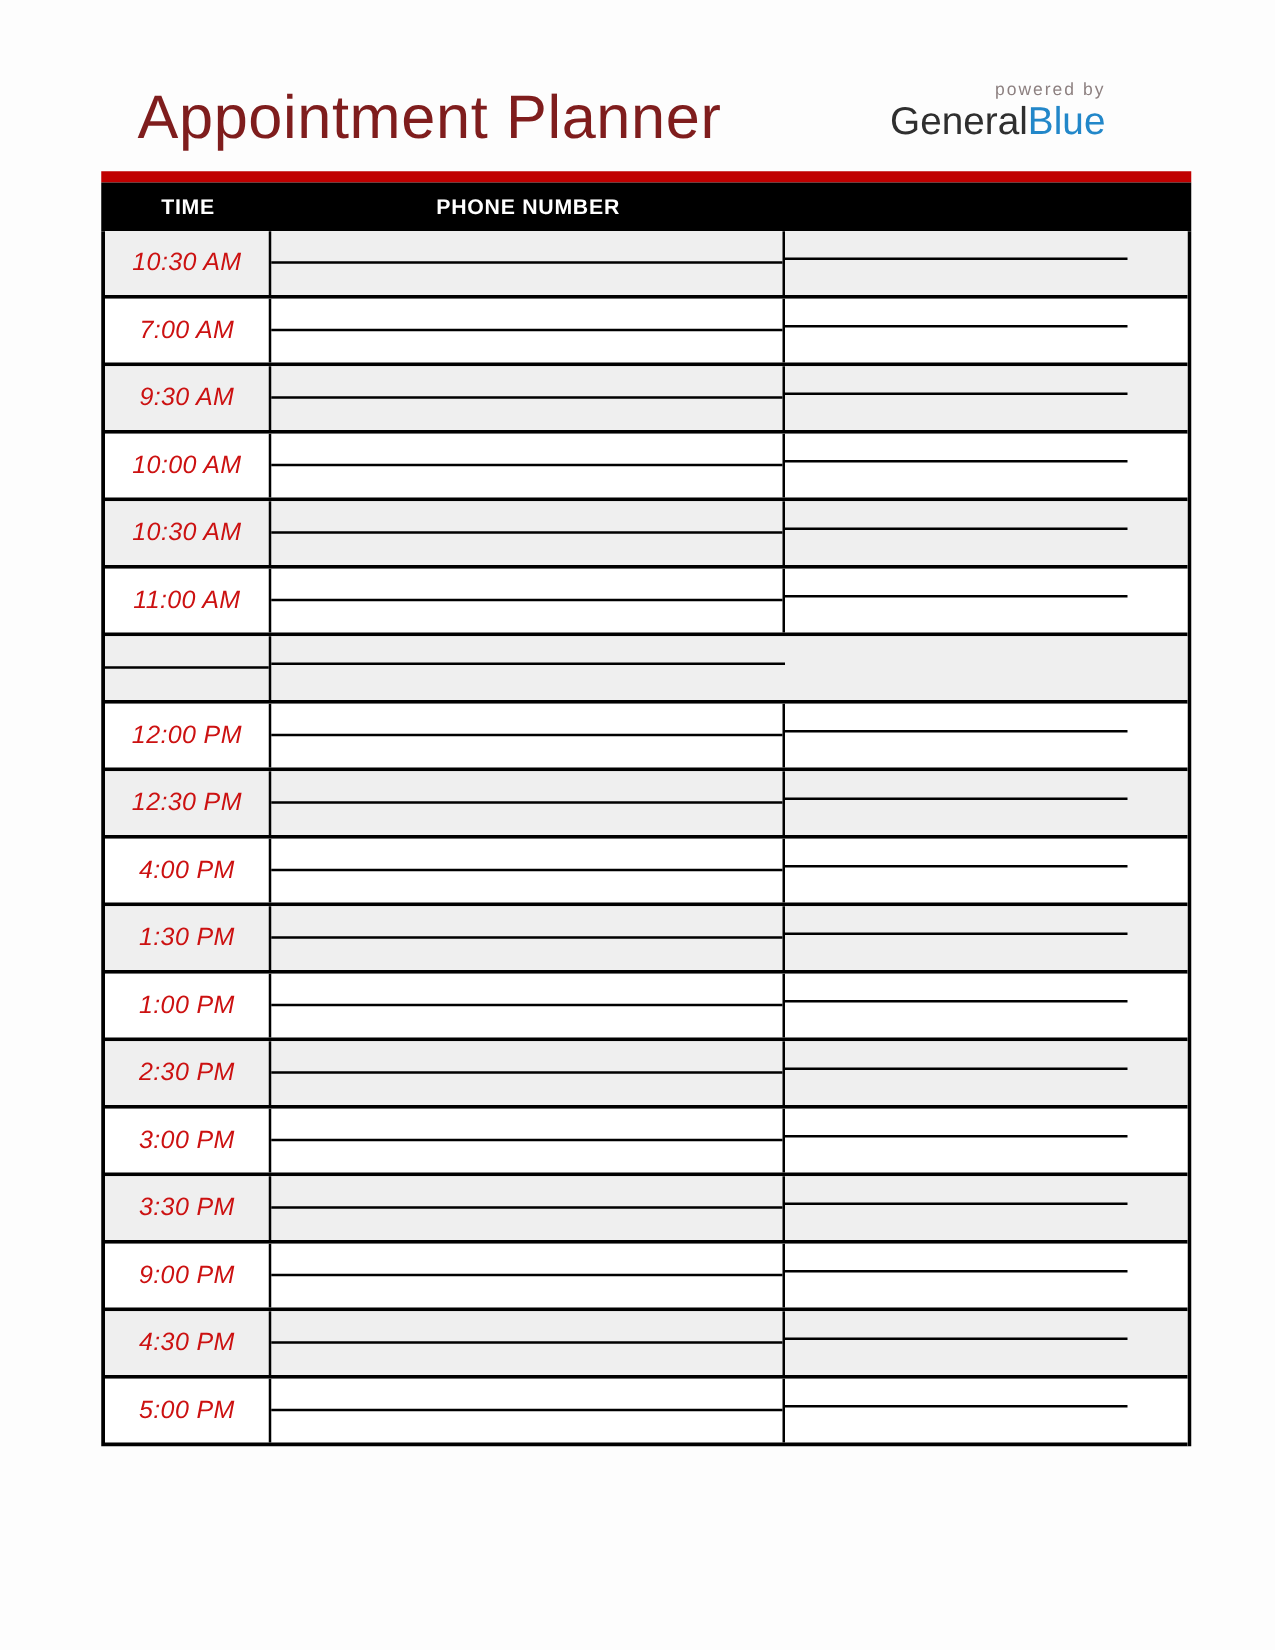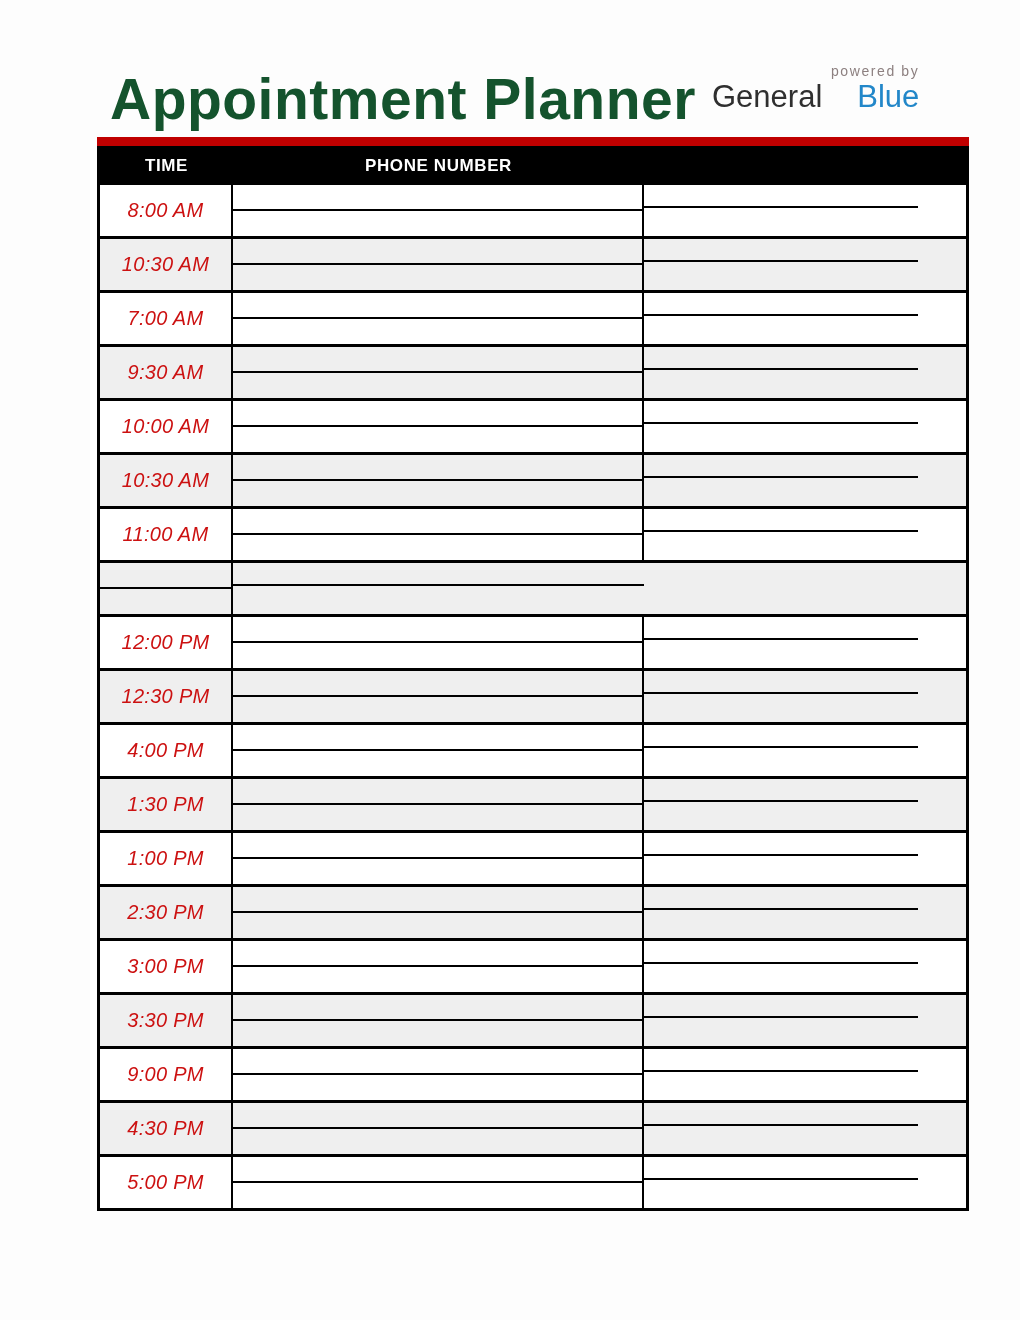--- a/index.html
+++ b/index.html
@@ -15,24 +15,24 @@
     background: #fdfdfd;
     overflow: hidden;
   }
 
   
   .page-title {
     position: absolute;
     left: 110px;
     top: 68px;
     margin: 0;
-    font-size: 57px;
-    font-weight: 700;
+    font-size: 49px;
+    font-weight: 400;
     letter-spacing: 0.5px;
-    color: #14532d;
+    color: #7f1d1d;
     line-height: 1.1;
   }
   .logo {
     position: absolute;
     left: 712px;
     top: 63px;
     text-align: right;
   }
   .logo .powered {
     font-size: 14px;
@@ -40,26 +40,26 @@
     color: #8d8080;
     margin-left: 7px;
     margin-bottom: 2px;
   }
   .logo .brand {
     font-size: 31px;
     line-height: 1.05;
     color: #2f2f2f;
     letter-spacing: 0px;
   }
-  .logo .brand .blue { color: #2287c9; margin-left: 35px; }
+  .logo .brand .blue { color: #2287c9; }
 
   
   .planner-table {
     position: absolute;
-    left: 97px;
+    left: 81px;
     top: 137px;
     width: 872px;
   }
   .redbar {
     height: 9px;
     background: #c00000;
   }
   .thead {
     height: 39px;
     background: #000000;
@@ -138,33 +138,20 @@
 
   <div class="planner-table">
     <div class="redbar"></div>
 
     <div class="thead">
       <div class="th">TIME</div>
       <div class="th">PHONE NUMBER</div>
     </div>
 
     <div class="tbody" id="tbody">
-  <div class="block">
-    <div class="cell time-cell">
-      <span class="time-text">8:00 AM</span>
-    </div>
-    <div class="cell name-cell">
-      <div class="sub top"></div>
-      <div class="sub bottom"></div>
-    </div>
-    <div class="cell phone-cell">
-      <div class="sub top"></div>
-      <div class="sub bottom"></div>
-    </div>
-  </div>
 
   <div class="block alt">
     <div class="cell time-cell">
       <span class="time-text">10:30 AM</span>
     </div>
     <div class="cell name-cell">
       <div class="sub top"></div>
       <div class="sub bottom"></div>
     </div>
     <div class="cell phone-cell">

